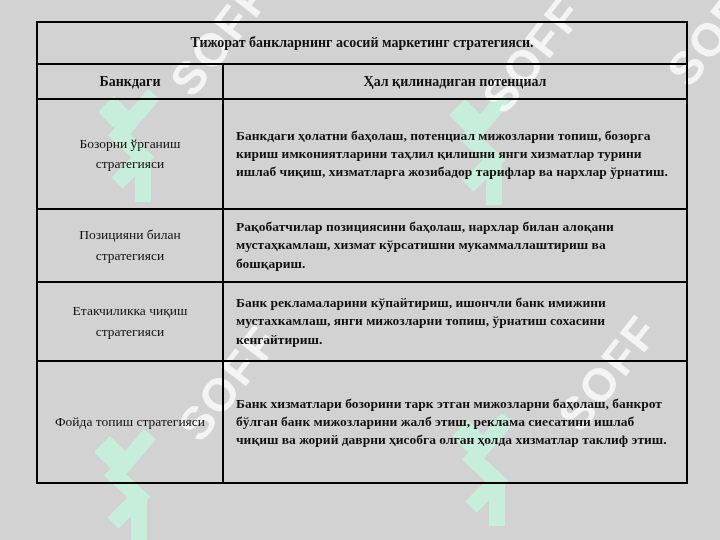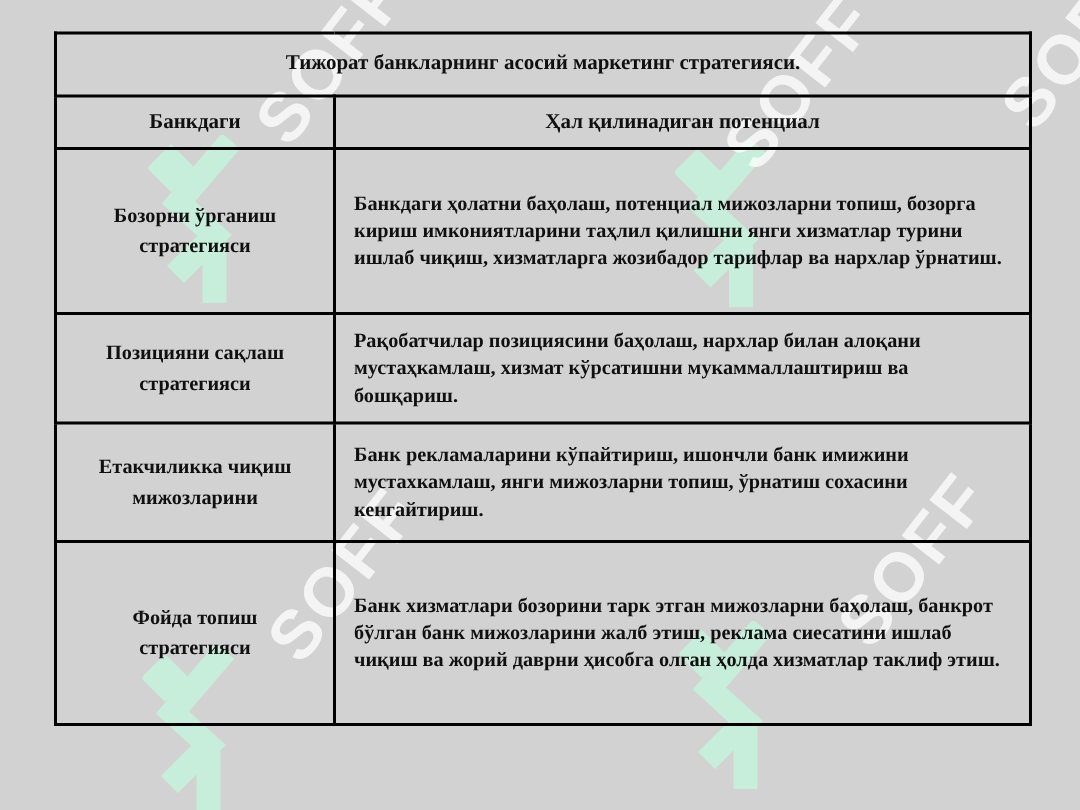--- a/index.html
+++ b/index.html
@@ -64,21 +64,21 @@
     font-size:14px;
     color:#7b2f80;
   }
   th.head-cell{
     text-align:center;
     font-weight:bold;
     font-size:14px;
   }
   td.strat-cell{
     text-align:center;
-    font-weight:bold;
+    font-weight:normal;
     font-size:13.5px;
     line-height:1.5;
     padding:2px 18px;
   }
   td.tasks-cell{
     font-weight:bold;
     font-size:13.5px;
     line-height:1.35;
     padding:2px 13px;
   }
@@ -127,25 +127,25 @@
       </tr>
       <tr class="r-head">
         <th class="head-cell">Банкдаги</th>
         <th class="head-cell">Ҳал қилинадиган потенциал</th>
       </tr>
       <tr class="r1">
         <td class="strat-cell">Бозорни ўрганиш стратегияси</td>
         <td class="tasks-cell">Банкдаги ҳолатни баҳолаш, потенциал мижозларни топиш, бозорга кириш имкониятларини таҳлил қилишни янги хизматлар турини ишлаб чиқиш, хизматларга жозибадор тарифлар ва нархлар ўрнатиш.</td>
       </tr>
       <tr class="r2">
-        <td class="strat-cell">Позицияни сақлаш стратегияси</td>
+        <td class="strat-cell">Позицияни билан стратегияси</td>
         <td class="tasks-cell">Рақобатчилар позициясини баҳолаш, нархлар билан алоқани мустаҳкамлаш, хизмат кўрсатишни мукаммаллаштириш ва бошқариш.</td>
       </tr>
       <tr class="r3">
-        <td class="strat-cell">Етакчиликка чиқиш мижозларини</td>
+        <td class="strat-cell">Етакчиликка чиқиш стратегияси</td>
         <td class="tasks-cell">Банк рекламаларини кўпайтириш, ишончли банк имижини мустахкамлаш, янги мижозларни топиш, ўрнатиш сохасини кенгайтириш.</td>
       </tr>
       <tr class="r4">
         <td class="strat-cell">Фойда топиш стратегияси</td>
         <td class="tasks-cell">Банк хизматлари бозорини тарк этган мижозларни баҳолаш, банкрот бўлган банк мижозларини жалб этиш, реклама сиесатини ишлаб чиқиш ва жорий даврни ҳисобга олган ҳолда хизматлар таклиф этиш.</td>
       </tr>
     </tbody>
   </table>
 
 </div>

